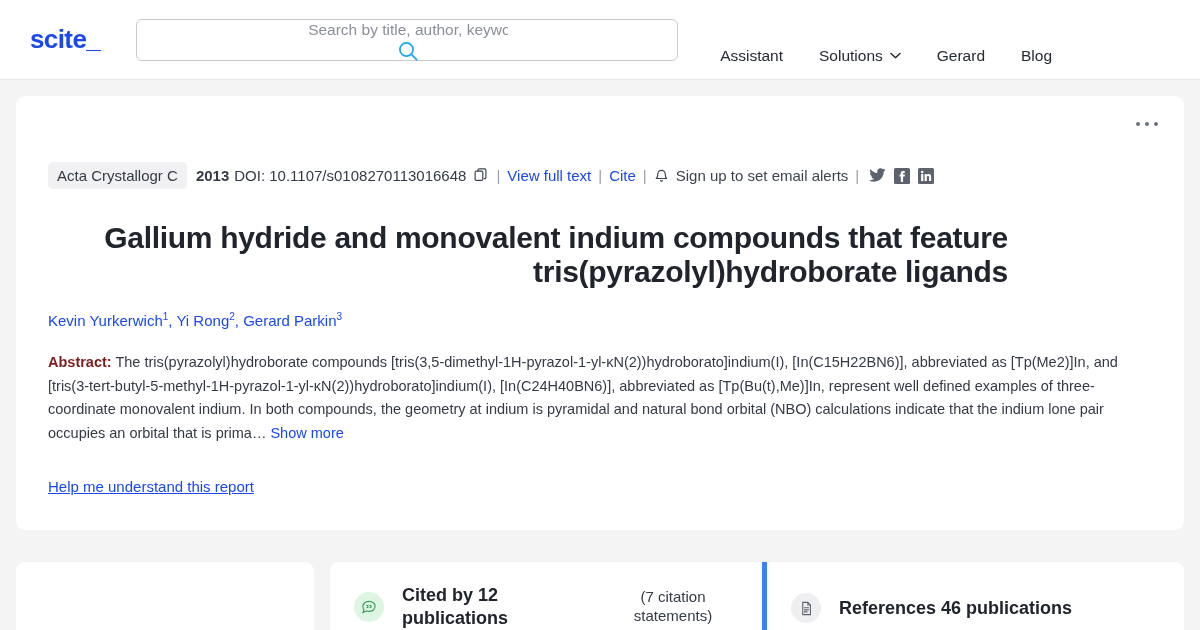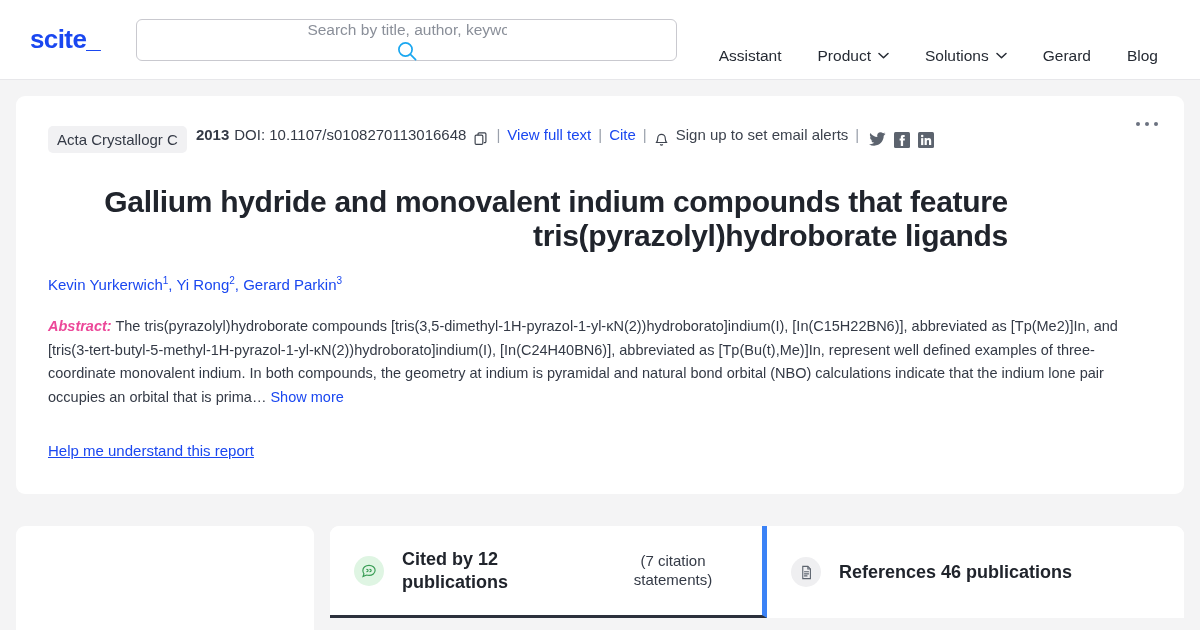--- a/index.html
+++ b/index.html
@@ -86,24 +86,26 @@
     display: flex; gap: 5px;
     cursor: pointer;
   }
   .dots span {
     width: 4px; height: 4px; border-radius: 50%;
     background: #6b7280; display: block;
   }
 
   .meta {
     display: flex;
+    align-items: center;
     flex-wrap: nowrap;
     font-size: 15px;
     color: #343a46;
     gap: 0;
+    margin-top: 36px;
   }
   .journal-badge {
     background: #f1f1f3;
     border-radius: 5px;
     padding: 5px 9px;
     font-size: 15px;
     color: #343a46;
     margin-right: 9px;
     cursor: pointer;
   }
@@ -139,21 +141,21 @@
   .authors sup { font-size: 10px; }
   .authors .comma { color: #1a47f0; }
 
   .abstract {
     margin-top: 22px;
     font-size: 14.5px;
     line-height: 1.62;
     color: #343a46;
     max-width: 1110px;
   }
-  .abstract b { color: #ec4899; font-style: italic; }
+  .abstract b { color: #7f1d1d; }
   .showmore { color: #1a47f0; cursor: pointer; }
 
   .help {
     display: inline-block;
     margin-top: 33px;
     font-size: 15px;
     color: #1a47f0;
     text-decoration: underline;
     cursor: pointer;
   }
@@ -227,26 +229,20 @@
       <svg viewBox="0 0 22 22" width="22" height="22" fill="none" stroke="#1aa7f0" stroke-width="1.7">
         <circle cx="9.5" cy="9.5" r="6.6"></circle>
         <line x1="14.4" y1="14.4" x2="19.6" y2="19.6" stroke-linecap="round"></line>
       </svg>
     </span>
   </div>
 
   <div class="nav">
     <div class="nav-item">
       <span>Assistant</span>
-    </div>
-    <div class="nav-item">
-      <span>Product</span>
-      <svg class="chev" viewBox="0 0 11 7" fill="none" stroke="#252a33" stroke-width="1.5" stroke-linecap="round" stroke-linejoin="round">
-        <polyline points="1,1.5 5.5,5.8 10,1.5"></polyline>
-      </svg>
     </div>
     <div class="nav-item">
       <span>Solutions</span>
       <svg class="chev" viewBox="0 0 11 7" fill="none" stroke="#252a33" stroke-width="1.5" stroke-linecap="round" stroke-linejoin="round">
         <polyline points="1,1.5 5.5,5.8 10,1.5"></polyline>
       </svg>
     </div>
     <div class="nav-item">
       <span>Gerard</span>
     </div>

